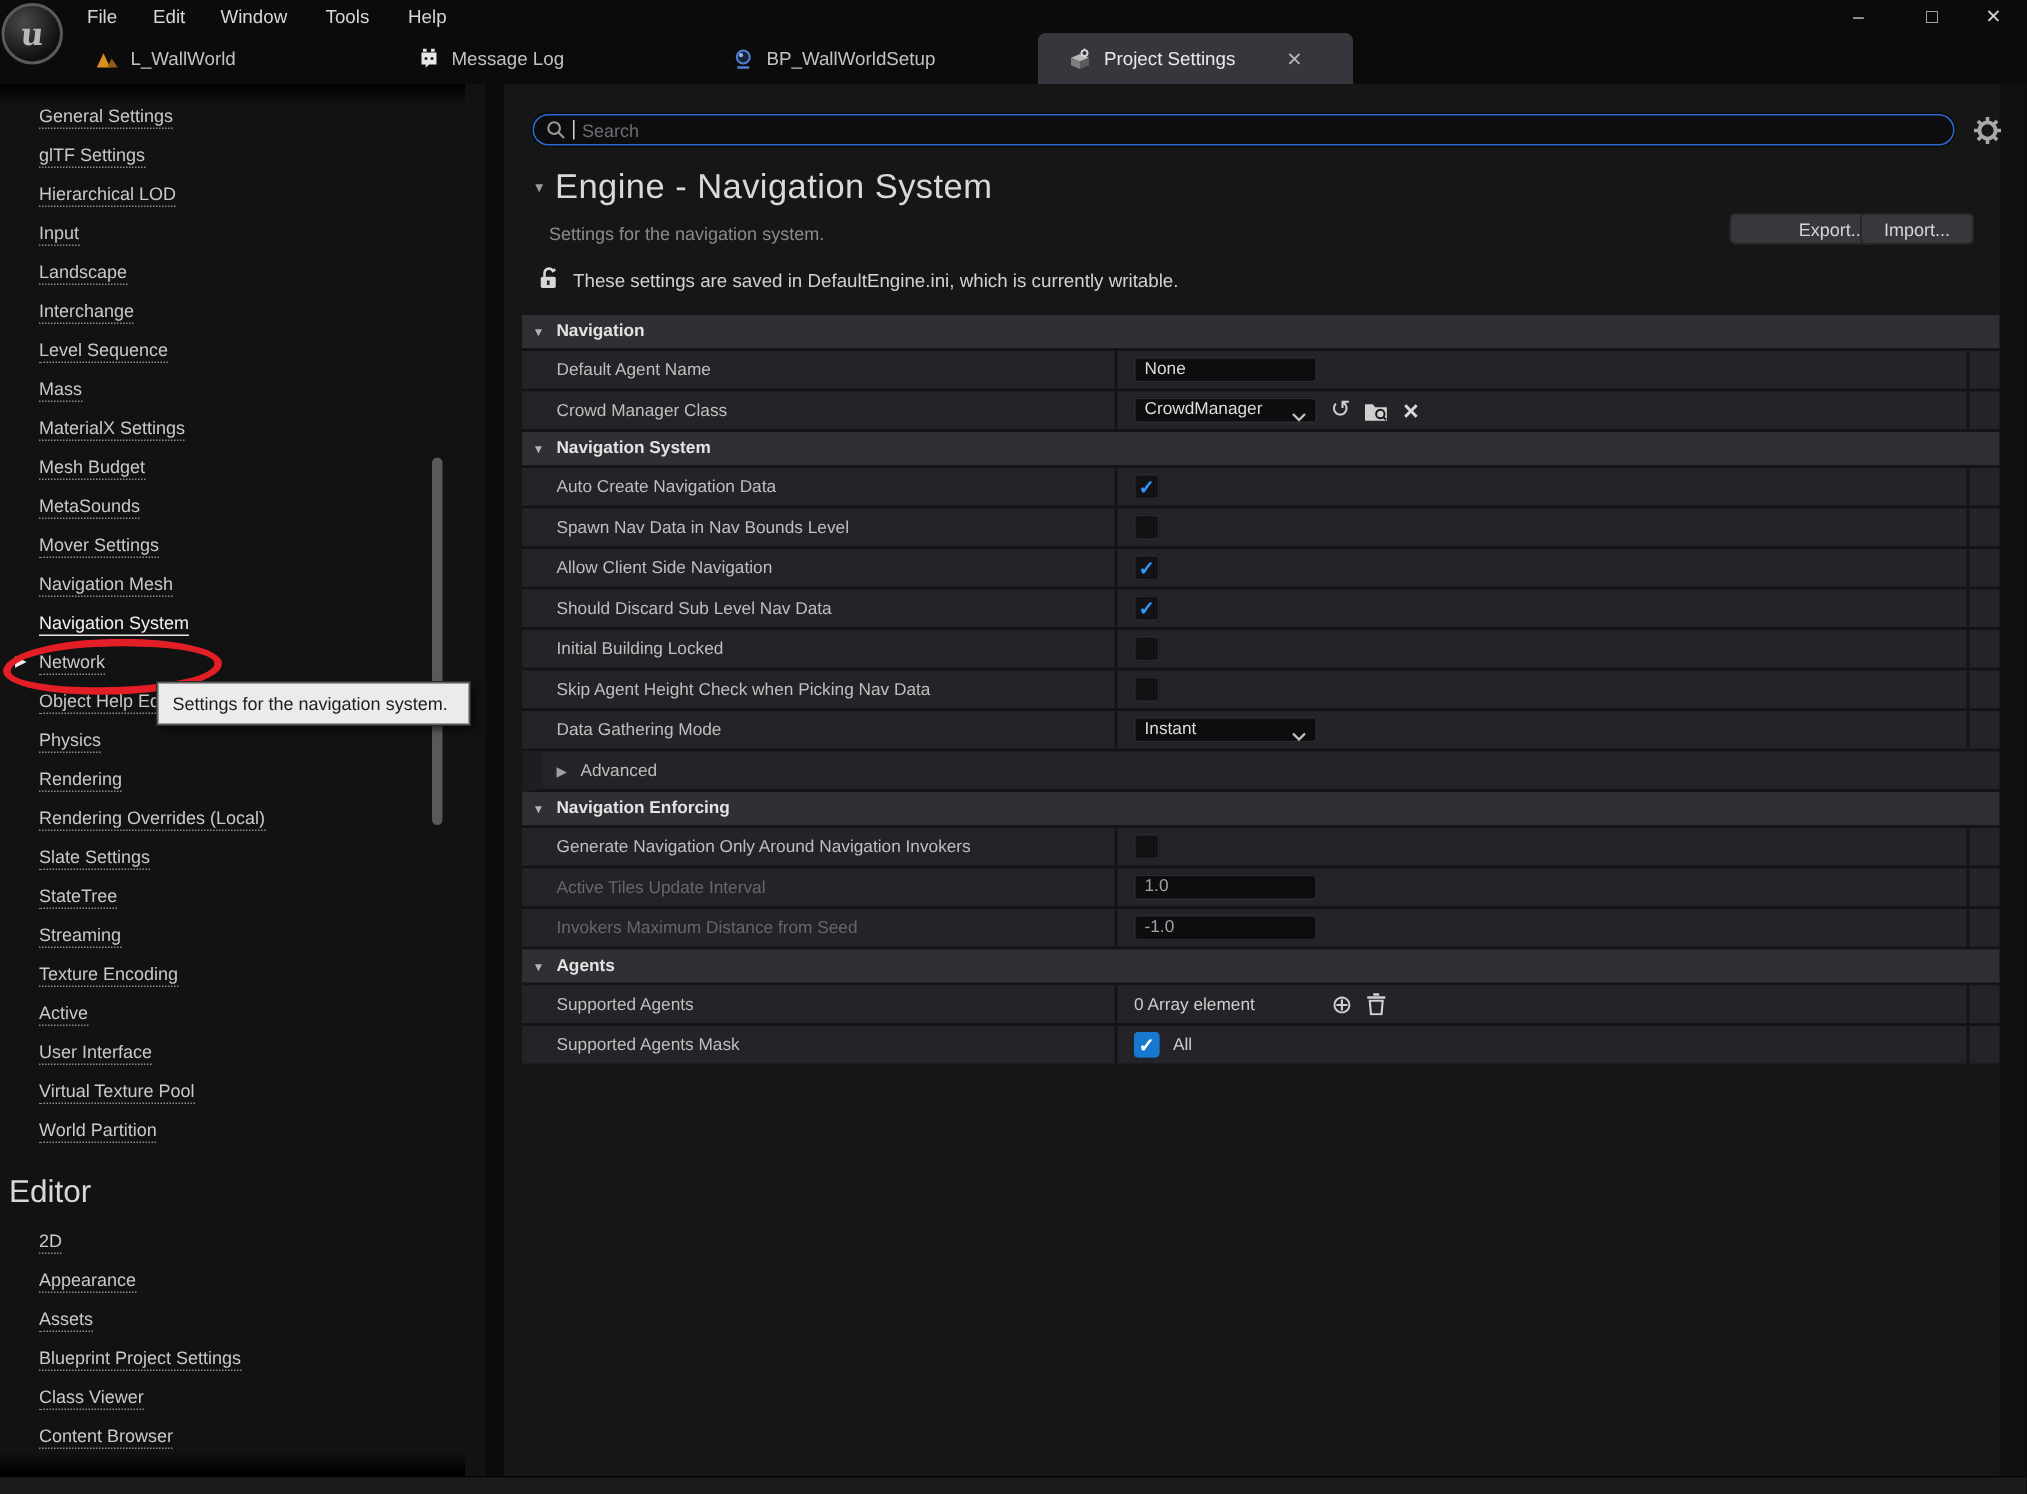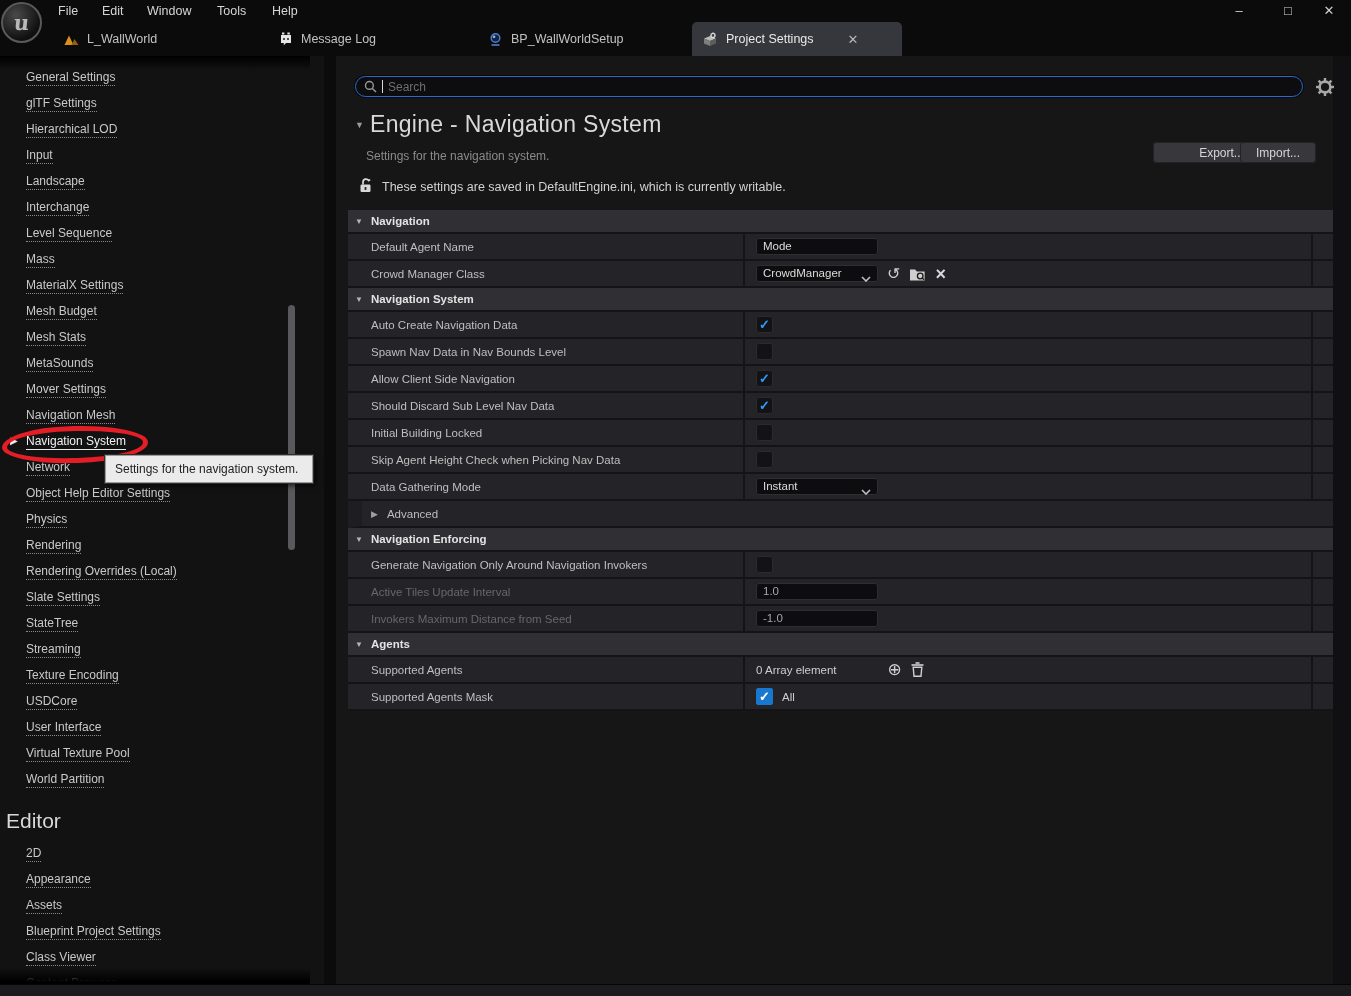--- a/index.html
+++ b/index.html
@@ -151,21 +151,21 @@
       <span>Message Log</span>
     </div>
     <div class="tab" style="left:488px">
       <svg width="15" height="15" viewBox="0 0 15 15">
         <circle cx="7.5" cy="6" r="4.3" fill="#16233f" stroke="#4d7fd0" stroke-width="1.4"></circle>
         <circle cx="6" cy="4.8" r="1.4" fill="#8fb4ea"></circle>
         <path d="M3.5 13 h8" stroke="#4d7fd0" stroke-width="1.6"></path>
       </svg>
       <span>BP_WallWorldSetup</span>
     </div>
-    <div class="tab active" style="left:692px;width:210px;padding-left:10px;box-sizing:border-box">
+    <div class="tab active" style="left:692px;width:210px;padding-left:20px;box-sizing:border-box">
       <svg width="16" height="15" viewBox="0 0 16 15">
         <path d="M2 6.5 L8 4 L14 6.5 L8 9 Z" fill="#b9b9b9"></path>
         <path d="M2 6.5 L8 9 L8 14 L2 11.5 Z" fill="#7e7e7e"></path>
         <path d="M14 6.5 L8 9 L8 14 L14 11.5 Z" fill="#5d5d5d"></path>
         <circle cx="11" cy="3.4" r="2" fill="none" stroke="#d6d6d6" stroke-width="1.2"></circle>
         <path d="M11 0.4 v1 M11 5.4 v1 M8.4 3.4 h1 M13.6 3.4 h-1 M9.2 1.6 l.7.7 M12.8 5.2 l-.7-.7 M9.2 5.2 l.7-.7 M12.8 1.6 l-.7.7" stroke="#d6d6d6" stroke-width="1"></path>
       </svg>
       <span>Project Settings</span>
       <span class="close">✕</span>
     </div>
@@ -197,23 +197,20 @@
       <div class="sitem">
           <span class="slink">Mass</span>
         </div>
       <div class="sitem">
           <span class="slink">MaterialX Settings</span>
         </div>
       <div class="sitem">
           <span class="slink">Mesh Budget</span>
         </div>
       <div class="sitem">
-          <span class="slink">Mesh Stats</span>
-        </div>
-      <div class="sitem">
           <span class="slink">MetaSounds</span>
         </div>
       <div class="sitem">
           <span class="slink">Mover Settings</span>
         </div>
       <div class="sitem">
           <span class="slink">Navigation Mesh</span>
         </div>
       <div class="sitem">
           <span class="slink sel">Navigation System</span>
@@ -239,21 +236,21 @@
       <div class="sitem">
           <span class="slink">StateTree</span>
         </div>
       <div class="sitem">
           <span class="slink">Streaming</span>
         </div>
       <div class="sitem">
           <span class="slink">Texture Encoding</span>
         </div>
       <div class="sitem">
-          <span class="slink">USDCore</span>
+          <span class="slink">Active</span>
         </div>
       <div class="sitem">
           <span class="slink">User Interface</span>
         </div>
       <div class="sitem">
           <span class="slink">Virtual Texture Pool</span>
         </div>
       <div class="sitem">
           <span class="slink">World Partition</span>
         </div>
@@ -333,21 +330,21 @@
 
       <div class="tsection">
         <span class="tri">▼</span>
         <span class="ttitle">Navigation</span>
       </div>
       <div class="trow">
         <div class="tlabel">
             <span>Default Agent Name</span>
           </div>
         <div class="tvalue">
-          <span class="tinput">Mode</span>
+          <span class="tinput">None</span>
         </div>
         <div class="tend"></div>
       </div>
       <div class="trow">
         <div class="tlabel">
             <span>Crowd Manager Class</span>
           </div>
         <div class="tvalue">
           <span class="dd">
             <span>CrowdManager</span>

